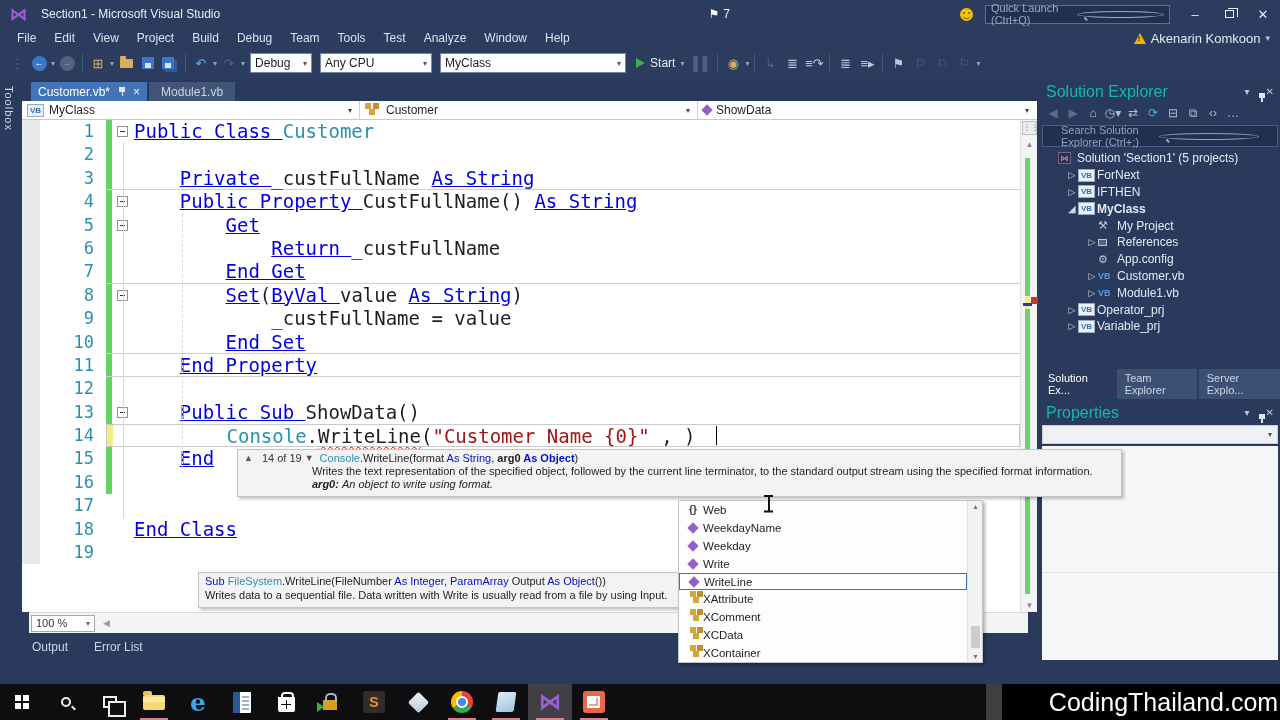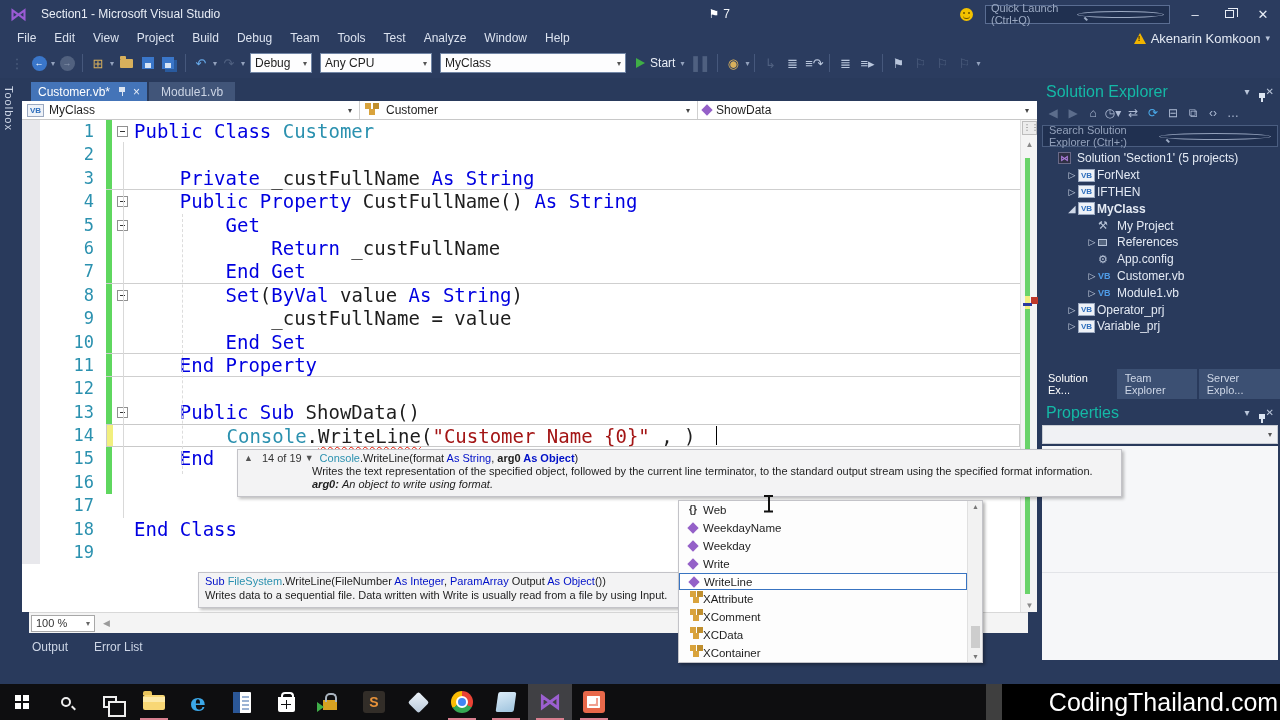--- a/index.html
+++ b/index.html
@@ -85,21 +85,21 @@
   .linebody { flex:1; display:flex; position:relative; }
   .linebody.sepline { border-bottom:1px solid #cfcfcf; }
   .linebody.curline { border:1px solid #c9c9c9; }
   .cbar { width:6px; }
   .cbar.g { background:#5fd75f; }
   .cbar.y { background:#f2ef7e; }
   .fold { width:22px; position:relative; }
   .foldbox { position:absolute; left:5px; top:6px; width:11px; height:11px; border:1px solid #919191; background:#fff; }
   .foldbox::after { content:""; position:absolute; left:2px; top:4px; width:5px; height:1px; background:#333; }
   .codetxt { flex:1; white-space:pre; font-size:19px; line-height:22.4px; color:#1e1e1e; }
-  .kw { color:#0000e0; } .ty { color:#2b91af; } .id { color:#1e1e1e; } .str { color:#a31515; }
+  .kw { color:#0000e0;text-decoration:underline; } .ty { color:#2b91af; } .id { color:#1e1e1e; } .str { color:#a31515; }
   .sq { text-decoration:underline; text-decoration-style:wavy; text-decoration-color:#e51400; text-decoration-thickness:1px; text-underline-offset:3px; }
   .guide { position:absolute; width:1px; background:#d9d9d9; }
   .guide.dash { border-left:1px dashed #dcdcdc; background:none; }
   .caret { position:absolute; width:1px; background:#000; }
 
   
   .vscroll { position:absolute; left:1020px; top:120px; width:17px; height:492px; background:#f4f4f4; border-left:1px solid #e0e0e0; }
   .splitgrip { position:absolute; left:1px; top:1px; width:15px; height:14px; background:#ececec; border:1px solid #bdbdbd; color:#666; font-size:8px; text-align:center; line-height:12px; }
   .varrow { position:absolute; left:0; width:17px; text-align:center; color:#8a8a8a; font-size:8px; }
   .annstrip { position:absolute; left:4px; top:38px; width:5px; height:436px; background:#6ad36a; }
@@ -117,21 +117,21 @@
   .btab { font-size:12px; color:#cdd6e6; }
 
   
   .sehdr { position:absolute; left:1040px; top:82px; width:240px; height:19px; display:flex; align-items:center; padding:0 6px; }
   .phdr-title { flex:1; font-size:16px; color:#14b8a6; }
   .phico { color:#bac6da; font-size:10px; margin-left:8px; }
   .setools { position:absolute; left:1040px; top:101px; width:240px; height:24px; display:flex; align-items:center; padding:0 4px; gap:2px; }
   .seti { min-width:18px; height:18px; display:flex; align-items:center; justify-content:center; font-size:12px; color:#aebbd4; }
   .seti.blue { color:#49a8e8; }
   .seti.dis { color:#5c6d8c; }
-  .sesearch { position:absolute; left:1042px; top:125px; width:236px; height:22px; background:#203050; border:1px solid #4a5d80; display:flex; align-items:center; padding:0 6px; }
+  .sesearch { position:absolute; left:1042px; top:125px; width:236px; height:22px; background:#203050; border:1px solid #4a5d80; display:flex; align-items:center; padding:0 18px; }
   .sesearch span { flex:1; font-size:11px; color:#93a1bb; }
   .setree { position:absolute; left:1040px; top:150px; width:240px; height:226px; overflow:hidden; }
   .trow { height:16.8px; display:flex; align-items:center; font-size:12px; color:#e4eaf4; }
   .trow .exp { width:12px; font-size:9px; color:#cfd8e8; text-align:center; flex:none; }
   .trow .tico { width:19px; display:flex; align-items:center; justify-content:flex-start; flex:none; }
   .trow.bold { font-weight:bold; }
   .solico { width:13px; height:12px; background:#2f2f44; border:1px solid #6a6a88; color:#b07fe0; font-size:8px; font-weight:bold; display:flex; align-items:center; justify-content:center; }
   .vbfile { font-size:9px; font-weight:bold; color:#4f9ce8; }
   .gearico { color:#b8c4d8; font-size:11px; }
   .refico { width:9px; height:7px; border:1px solid #b8c4d8; background:#55657f; }

